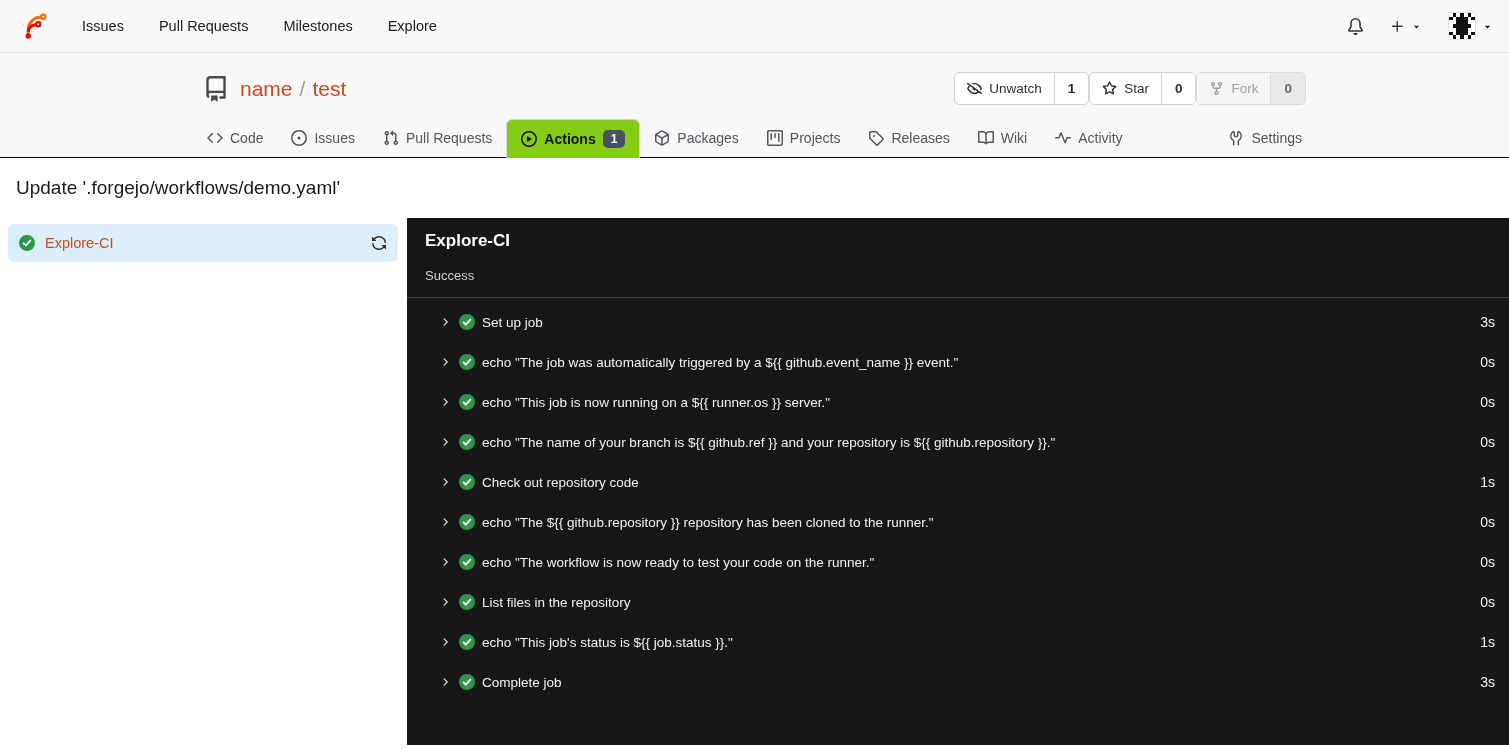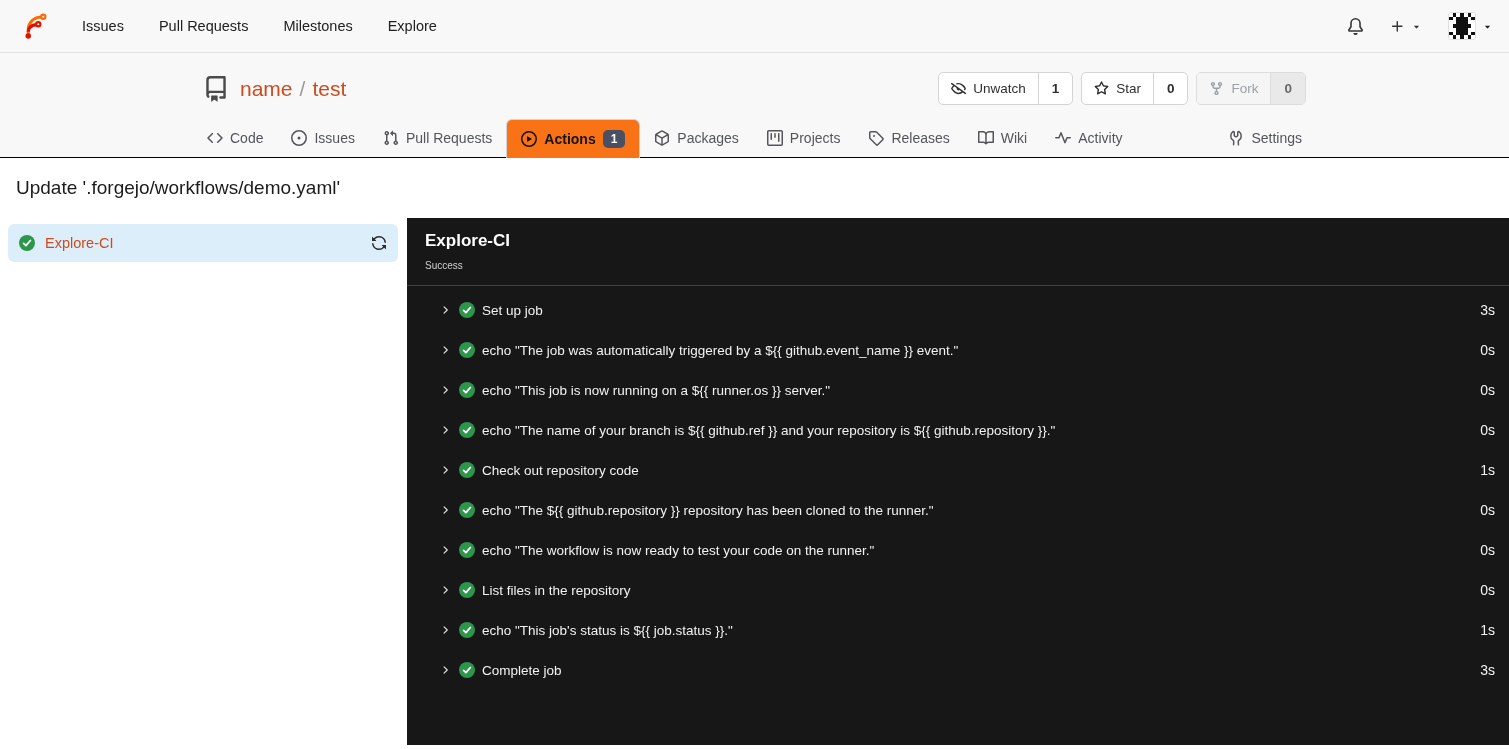--- a/index.html
+++ b/index.html
@@ -24,37 +24,37 @@
   .avatar-btn { display:flex; align-items:center; gap:6px; cursor:pointer; }
   .avatar { width:28px; height:28px; background:#fff; border:1px solid #e0e0e0; border-radius:3px; }
 
   
   .repo-header { background:#f8f8f8; }
   .container { width:1135px; margin:0 auto; }
   .repo-title-row { display:flex; align-items:center; padding:19px 16px 13px; }
   .repo-name { display:flex; align-items:baseline; margin-left:11px; font-size:21px; }
   .repo-link { color:var(--link); cursor:pointer; }
   .repo-sep { color:#9a9a9a; margin:0 7px; }
-  .repo-actions { margin-left:auto; display:flex; gap:8px; }
+  .repo-actions { margin-left:auto; display:flex; }
   .btn-group { display:flex; border:1px solid #d4d4d4; border-radius:5px; overflow:hidden; background:#fff; height:33px; }
   .btn-main { display:flex; align-items:center; gap:7px; padding:0 12px; font-size:13.5px; color:#2f2f2f; cursor:pointer; }
   .btn-count { border-left:1px solid #d4d4d4; display:flex; align-items:center; padding:0 13px; font-weight:700; font-size:13.5px; color:#2f2f2f; cursor:pointer; }
   .btn-group.disabled { border-color:#dcdcdc; }
   .btn-group.disabled .btn-main { color:#9ba0a6; background:#f5f5f5; cursor:default; }
   .btn-group.disabled .btn-count { background:#e9e9e9; color:#6a6a6a; border-left-color:#dcdcdc; }
 
   
   .tabs-wrap { border-bottom:1px solid #000000; }
   .tabs { display:flex; align-items:flex-end; height:39px; padding:0 6px; }
   .tab {
     display:flex; align-items:center; gap:7px; height:38px; padding:0 14px;
     font-size:14px; color:#54565c; cursor:pointer; white-space:nowrap;
   }
   .tab.active {
-    height:39px; margin-bottom:-1px; background:#f97316;
+    height:39px; margin-bottom:-1px; background:#84cc16;
     border:1px solid #d4d4d4; border-bottom:none; border-radius:6px 6px 0 0;
     color:#141414; font-weight:700;
   }
   .tab-settings { margin-left:auto; }
   .badge {
     background:#4a5064; color:#fff; font-size:12px; font-weight:700;
     border-radius:5px; padding:2px 8px; line-height:1.2;
   }
 
   
@@ -64,21 +64,21 @@
   .job-item {
     display:flex; align-items:center; gap:10px; height:38px; padding:0 11px;
     background:#ddeefb; border-radius:6px; cursor:pointer;
   }
   .job-name { flex:1; font-size:14.5px; color:var(--link); }
   .job-refresh { display:flex; color:#2d2d2d; cursor:pointer; }
 
   .log { flex:1; background:#171717; display:flex; flex-direction:column; overflow:hidden; }
   .log-header { padding:13px 18px 14px; border-bottom:1px solid #3d4250; }
   .log-title { font-size:17px; font-weight:600; color:#ffffff; }
-  .log-status { margin-top:9px; font-size:10px; color:#cfcfcf; }
+  .log-status { margin-top:17px; font-size:13px; color:#cfcfcf; }
   .steps { padding:4px 0; }
   .step { display:flex; align-items:center; height:40px; padding:0 14px 0 32px; cursor:pointer; }
   .step-chevron { color:#e8e8e8; margin-right:8px; }
   .step-name { margin-left:7px; font-size:13.5px; color:#f2f2f2; }
   .step-duration { margin-left:auto; font-size:14px; color:#f2f2f2; }
 
   :root { --link:#cc4b1e; --green:#2c974b; }
 </style>
 </head>
 <body>

